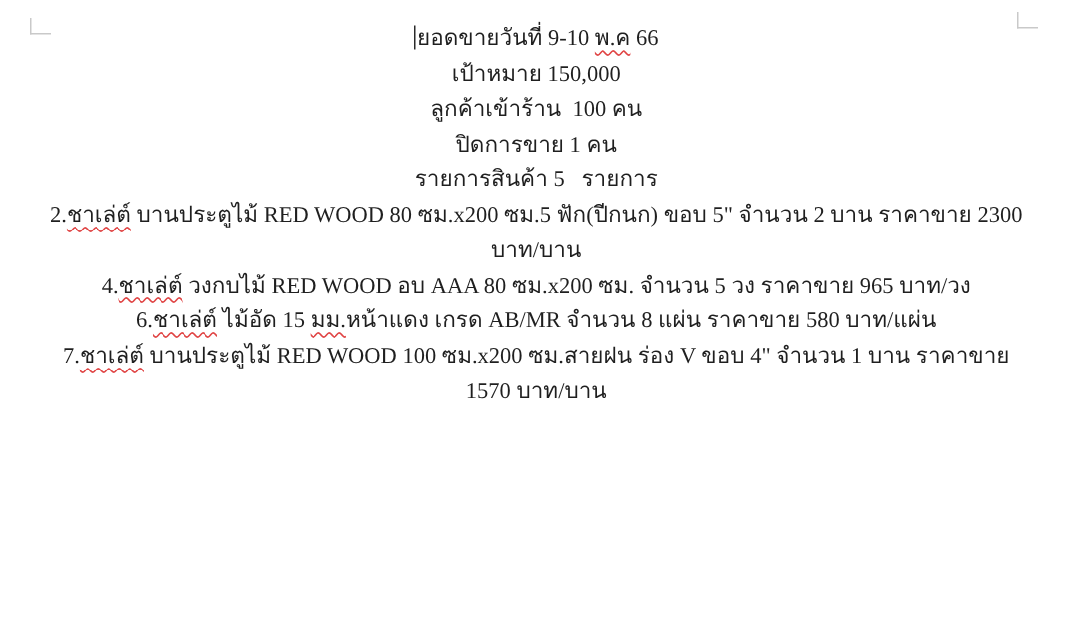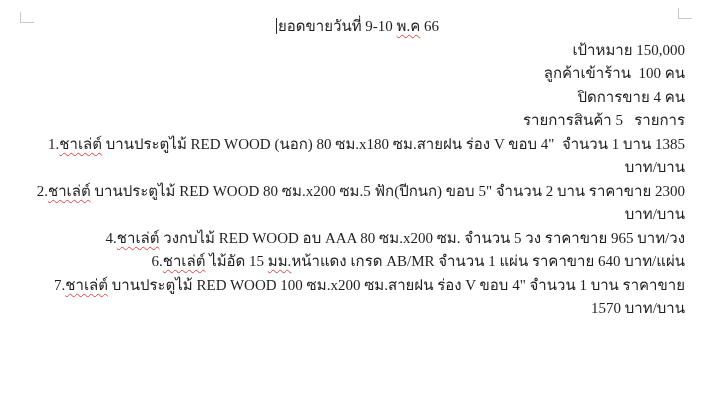--- a/index.html
+++ b/index.html
@@ -30,21 +30,21 @@
     left: 30px;
     top: 15px;
     width: 655px;
   }
   .line {
     margin: 0;
     padding: 0;
     font-size: 15px;
     line-height: 23.5px;
     white-space: pre-wrap;
-    text-align: right;
+    text-align: center;
   }
   .line.center { text-align: center; }
   .squiggle {
     text-decoration: underline;
     text-decoration-style: wavy;
     text-decoration-color: #e04444;
     text-decoration-thickness: 1px;
     text-underline-offset: 3px;
   }
   .caret {
@@ -59,21 +59,20 @@
 </head>
 <body>
 
 <div class="page">
   <div class="crop-mark crop-tl"></div>
   <div class="crop-mark crop-tr"></div>
   <div class="content">
       <p class="line center"><span class="caret"></span><span>ยอดขายวันที่ 9-10 </span><span class="squiggle">พ.ค</span><span> 66</span></p>
       <p class="line"><span>เป้าหมาย 150,000</span></p>
       <p class="line"><span>ลูกค้าเข้าร้าน  100 คน</span></p>
-      <p class="line"><span>ปิดการขาย 4 คน</span></p>
+      <p class="line"><span>ปิดการขาย 1 คน</span></p>
       <p class="line"><span>รายการสินค้า 5   รายการ</span></p>
-      <p class="line"><span>1.</span><span class="squiggle">ชาเล่ต์</span><span> บานประตูไม้ RED WOOD (นอก) 80 ซม.x180 ซม.สายฝน ร่อง V ขอบ 4"  จำนวน 1 บาน 1385 บาท/บาน</span></p>
       <p class="line"><span>2.</span><span class="squiggle">ชาเล่ต์</span><span> บานประตูไม้ RED WOOD 80 ซม.x200 ซม.5 ฟัก(ปีกนก) ขอบ 5" จำนวน 2 บาน ราคาขาย 2300 บาท/บาน</span></p>
       <p class="line"><span>4.</span><span class="squiggle">ชาเล่ต์</span><span> วงกบไม้ RED WOOD อบ AAA 80 ซม.x200 ซม. จำนวน 5 วง ราคาขาย 965 บาท/วง</span></p>
-      <p class="line"><span>6.</span><span class="squiggle">ชาเล่ต์</span><span> ไม้อัด 15 </span><span class="squiggle">มม.</span><span>หน้าแดง เกรด AB/MR จำนวน 1 แผ่น ราคาขาย 640 บาท/แผ่น</span></p>
+      <p class="line"><span>6.</span><span class="squiggle">ชาเล่ต์</span><span> ไม้อัด 15 </span><span class="squiggle">มม.</span><span>หน้าแดง เกรด AB/MR จำนวน 8 แผ่น ราคาขาย 580 บาท/แผ่น</span></p>
       <p class="line"><span>7.</span><span class="squiggle">ชาเล่ต์</span><span> บานประตูไม้ RED WOOD 100 ซม.x200 ซม.สายฝน ร่อง V ขอบ 4" จำนวน 1 บาน ราคาขาย 1570 บาท/บาน</span></p>
     </div>
 </div>
 
 </body></html>

